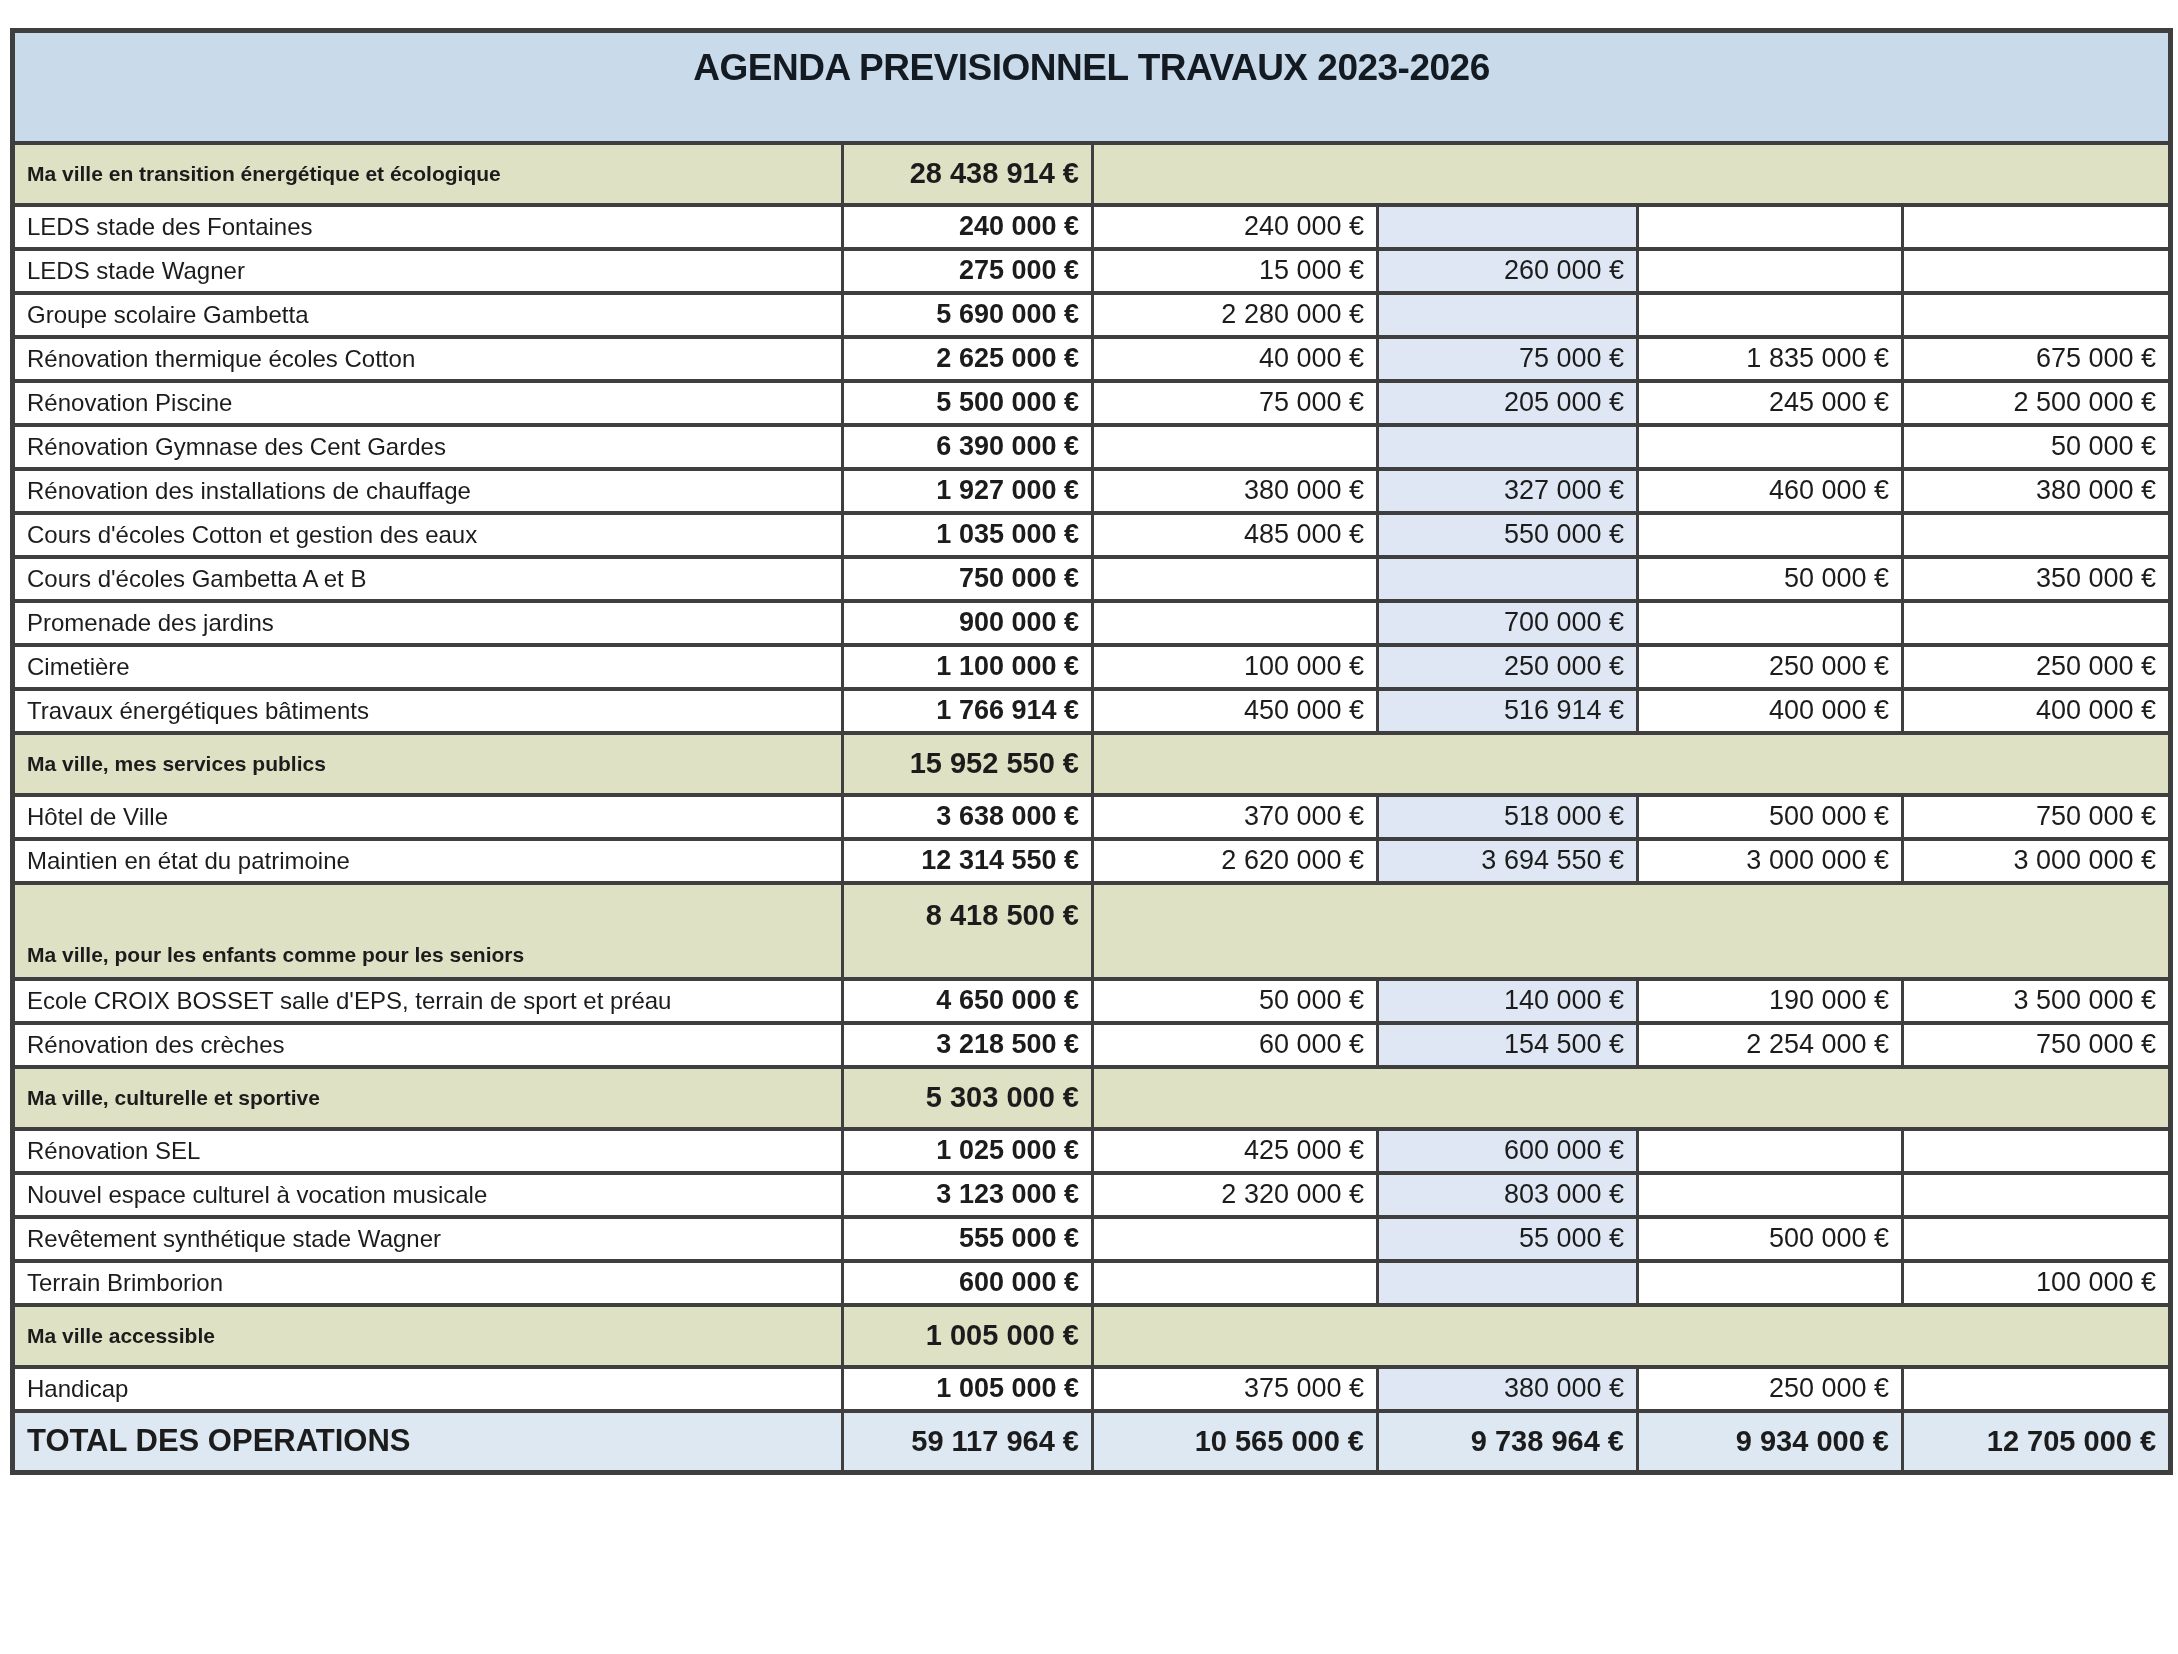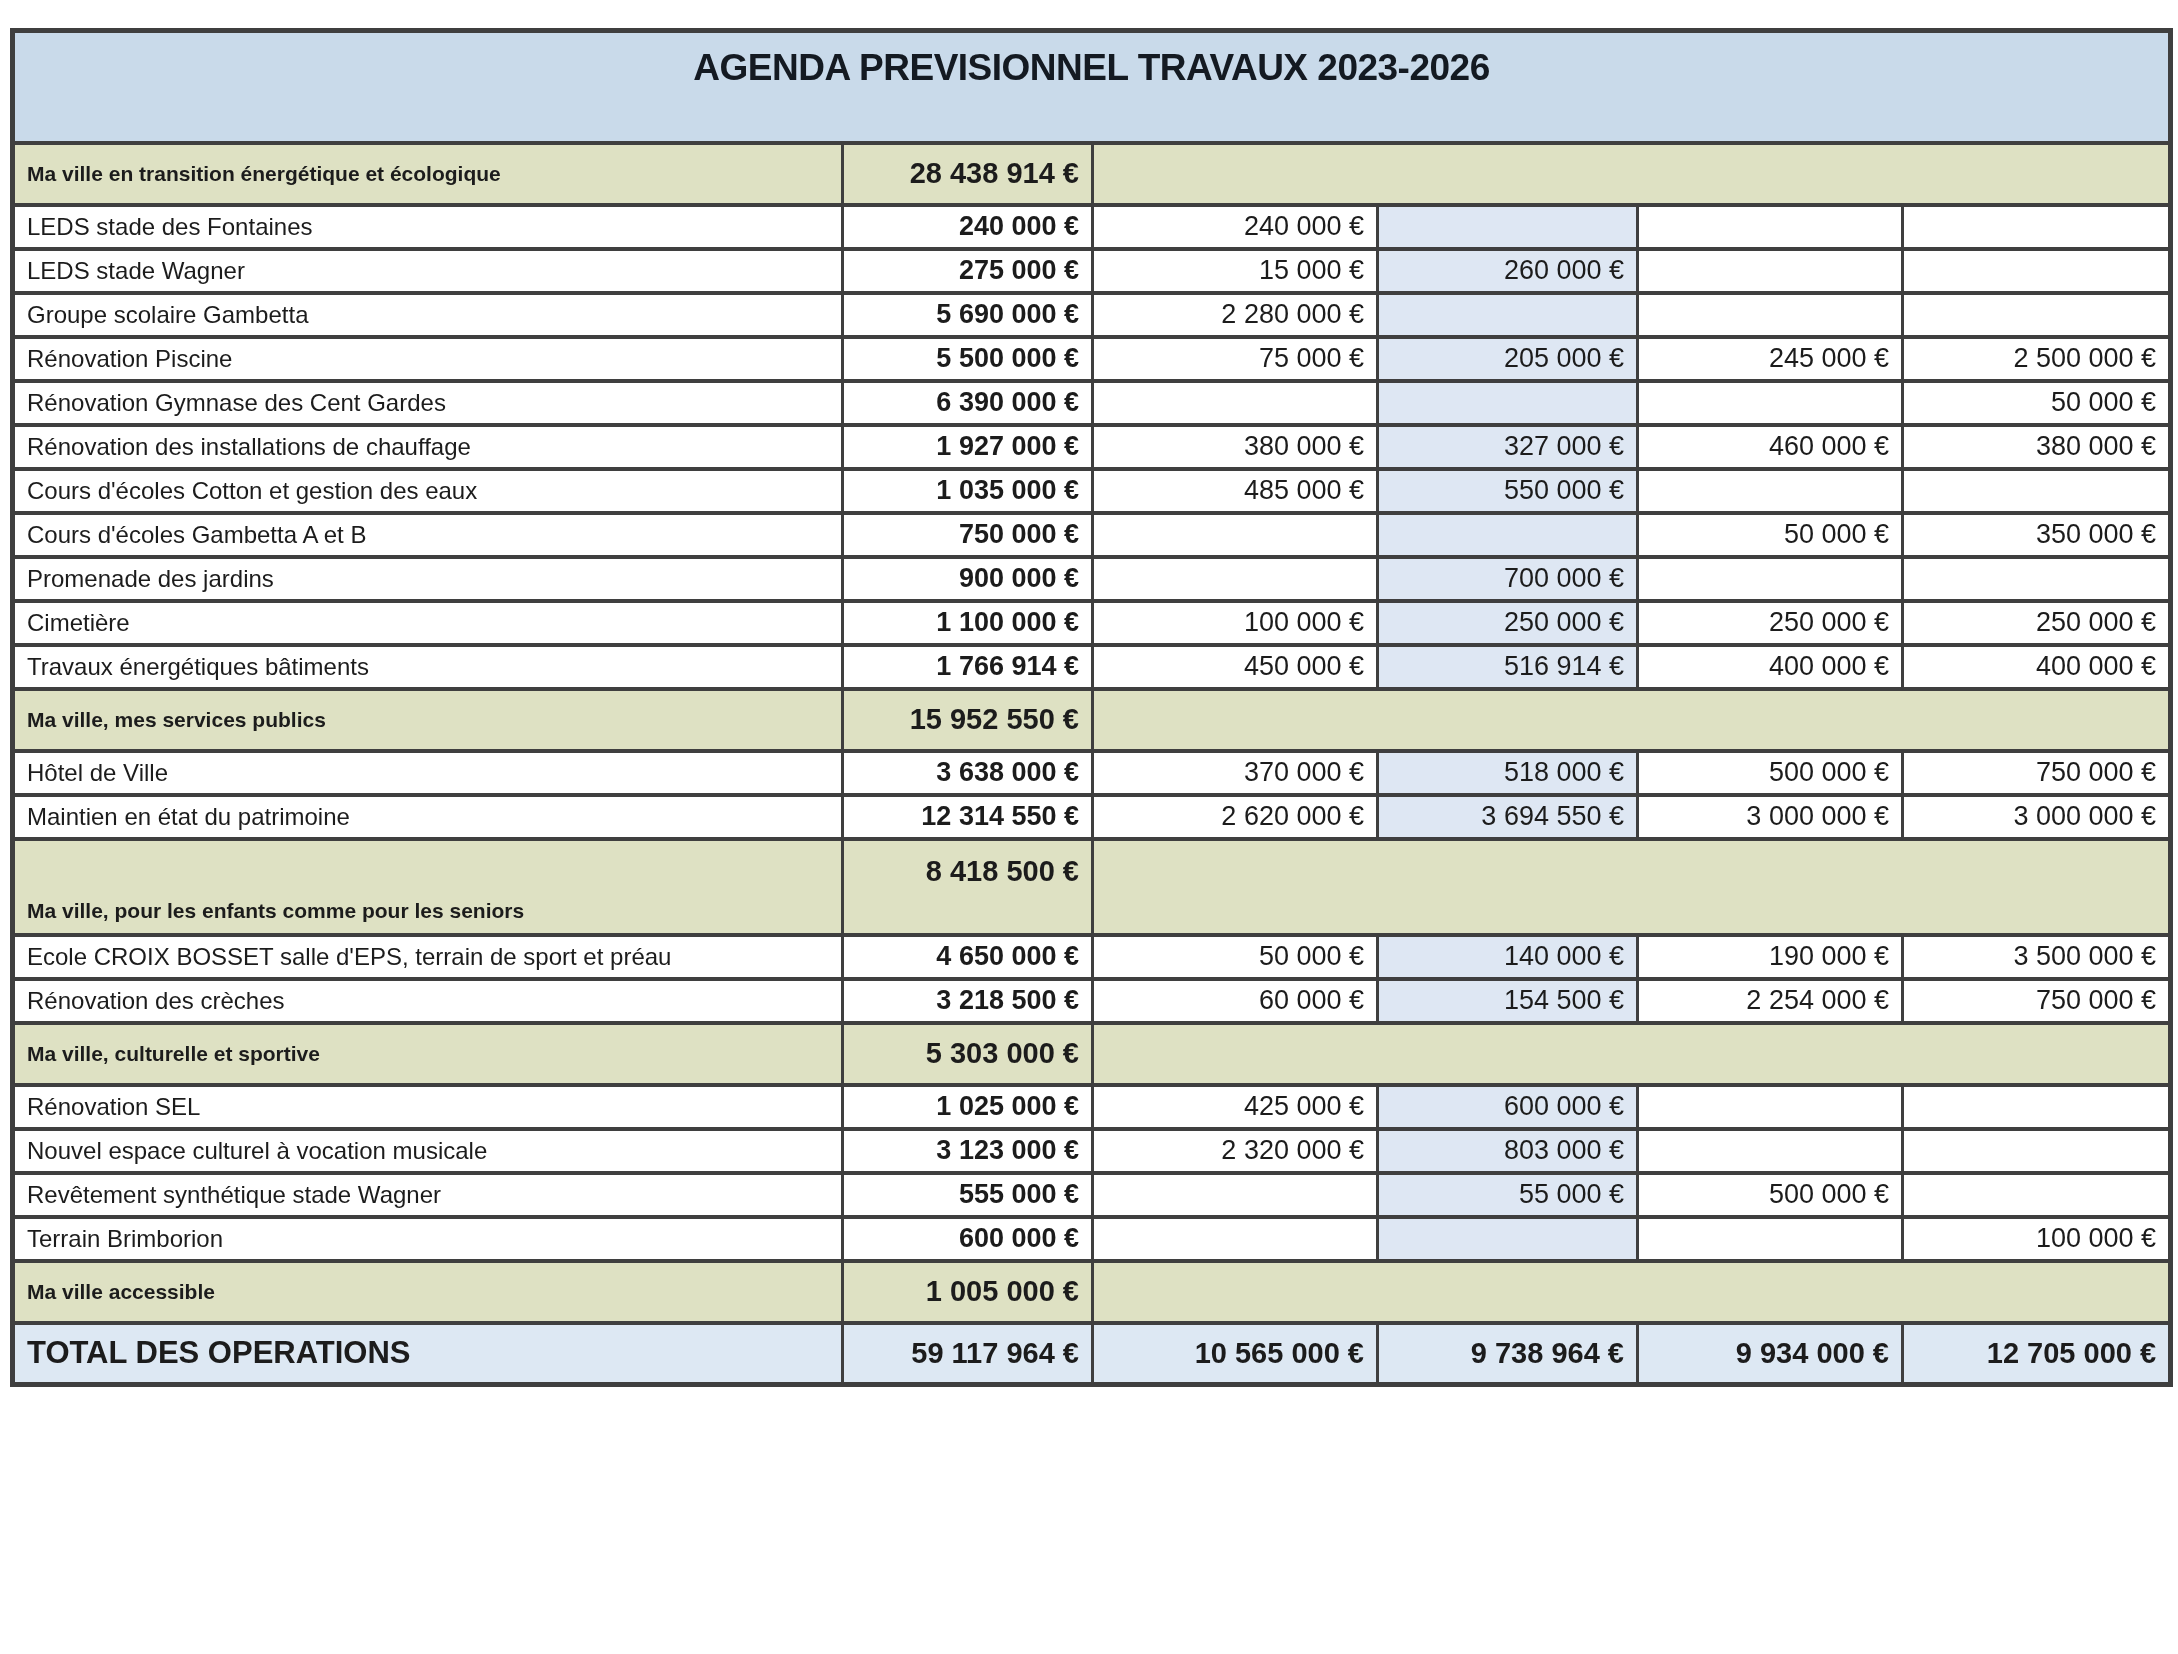--- a/index.html
+++ b/index.html
@@ -137,20 +137,28 @@
         </tr>
         <tr class="item">
           <td class="label-cell">Groupe scolaire Gambetta</td>
           <td class="num-cell col-total">5 690 000 €</td>
           <td class="num-cell col-bp23">2 280 000 €</td>
           <td class="num-cell col-bp24"></td>
           <td class="num-cell col-bp25"></td>
           <td class="num-cell col-bp26"></td>
         </tr>
         <tr class="item">
+          <td class="label-cell">Rénovation thermique écoles Cotton</td>
+          <td class="num-cell col-total">2 625 000 €</td>
+          <td class="num-cell col-bp23">40 000 €</td>
+          <td class="num-cell col-bp24">75 000 €</td>
+          <td class="num-cell col-bp25">1 835 000 €</td>
+          <td class="num-cell col-bp26">675 000 €</td>
+        </tr>
+        <tr class="item">
           <td class="label-cell">Rénovation Piscine</td>
           <td class="num-cell col-total">5 500 000 €</td>
           <td class="num-cell col-bp23">75 000 €</td>
           <td class="num-cell col-bp24">205 000 €</td>
           <td class="num-cell col-bp25">245 000 €</td>
           <td class="num-cell col-bp26">2 500 000 €</td>
         </tr>
         <tr class="item">
           <td class="label-cell">Rénovation Gymnase des Cent Gardes</td>
           <td class="num-cell col-total">6 390 000 €</td>
@@ -283,20 +291,28 @@
           <td class="num-cell col-total">600 000 €</td>
           <td class="num-cell col-bp23"></td>
           <td class="num-cell col-bp24"></td>
           <td class="num-cell col-bp25"></td>
           <td class="num-cell col-bp26">100 000 €</td>
         </tr>
         <tr class="section">
           <td class="label-cell">Ma ville accessible</td>
           <td class="num-cell col-total">1 005 000 €</td>
           <td class="num-cell merged" colspan="4"></td>
+        </tr>
+        <tr class="item">
+          <td class="label-cell">Handicap</td>
+          <td class="num-cell col-total">1 005 000 €</td>
+          <td class="num-cell col-bp23">375 000 €</td>
+          <td class="num-cell col-bp24">380 000 €</td>
+          <td class="num-cell col-bp25">250 000 €</td>
+          <td class="num-cell col-bp26"></td>
         </tr>
         <tr class="total">
           <td class="label-cell">TOTAL DES OPERATIONS</td>
           <td class="num-cell col-total">59 117 964 €</td>
           <td class="num-cell col-bp23">10 565 000 €</td>
           <td class="num-cell col-bp24">9 738 964 €</td>
           <td class="num-cell col-bp25">9 934 000 €</td>
           <td class="num-cell col-bp26">12 705 000 €</td>
         </tr>
       </tbody>

